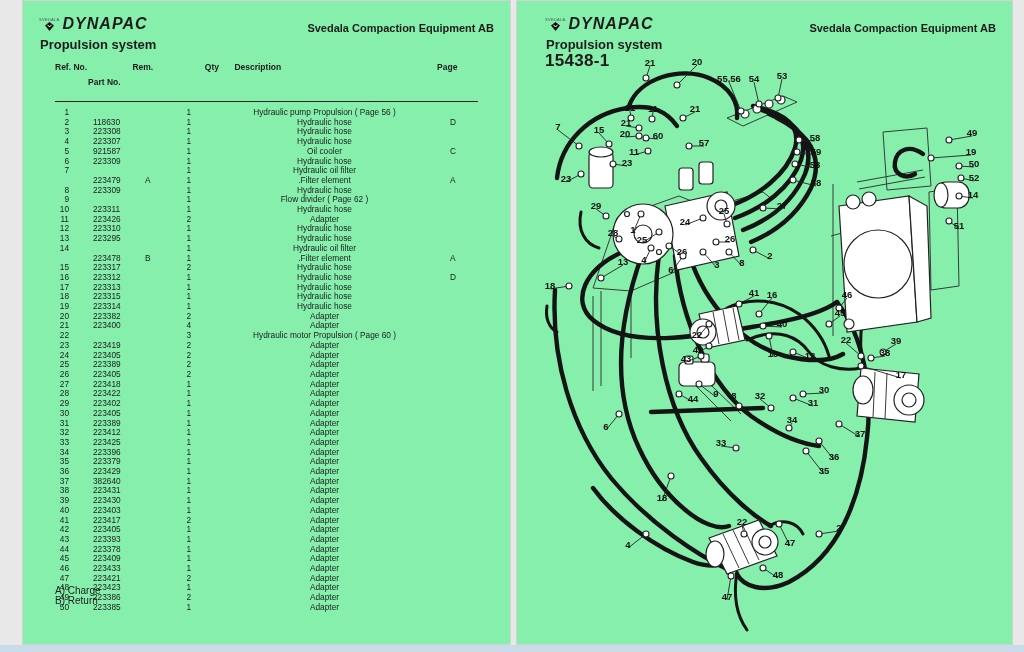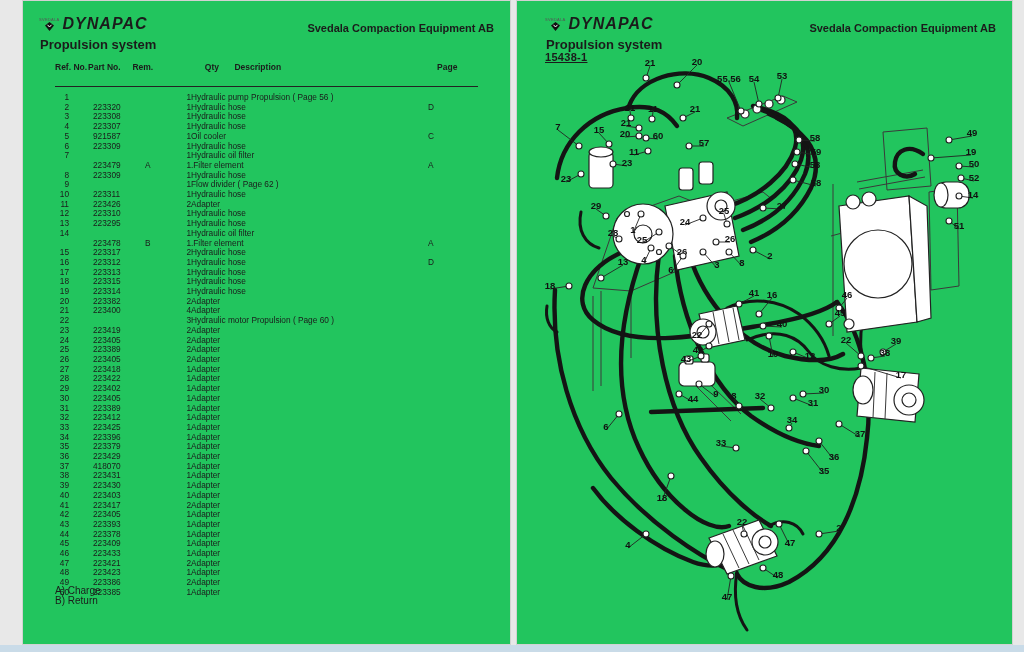--- a/index.html
+++ b/index.html
@@ -6,52 +6,52 @@
   body{
     width:1024px;height:652px;
     background:#e8e8e8;
     font-family:"Liberation Sans",sans-serif;
     color:#1b1b1b;
     position:relative;
     overflow:hidden;
   }
   .page{
     position:absolute;top:0;height:645px;
-    background:#22c55e;
+    background:#86efac;
     border:1px solid #d2d2d2;
     box-sizing:border-box;
   }
   #left-page{left:22px;width:489px;}
   #right-page{left:516px;width:497px;}
   #bottom-strip{
     position:absolute;left:0;top:645px;width:1024px;height:7px;
   }
   
   .brandline{position:absolute;left:16px;top:16px;display:flex;align-items:flex-end;}
   .logo-mark{display:flex;flex-direction:column;align-items:center;margin-right:3px;}
   .logo-mark .mark-text{font-size:4px;letter-spacing:.3px;color:#555;line-height:4px;}
   .logo-mark svg{display:block;}
   .brand-name{font-style:italic;font-weight:bold;font-size:16px;letter-spacing:1px;line-height:14px;}
   .subtitle{position:absolute;left:17px;top:36px;font-weight:bold;font-size:13px;}
   .company{position:absolute;right:16px;top:21px;font-weight:bold;font-size:11px;}
-  .doc-number{position:absolute;left:28px;top:50px;font-weight:bold;font-size:11px;letter-spacing:.3px;text-decoration:underline;}
+  .doc-number{position:absolute;left:28px;top:50px;font-weight:bold;font-size:17px;letter-spacing:.3px;}
 
   
   #parts-table{position:absolute;left:32px;top:61px;width:423px;font-size:8.3px;}
   #table-header{display:flex;font-weight:bold;font-size:8.5px;border-bottom:1.6px solid #222;
     padding-bottom:14px;white-space:nowrap;}
-  .h-ref{width:38px;} .h-part{width:51px;} .h-rem{width:28px;} .h-qty{width:34px;margin-left:48px;}
+  .h-ref{width:38px;} .h-part{width:51px;margin-top:15px;} .h-rem{width:28px;} .h-qty{width:34px;margin-left:48px;}
   .h-desc{width:233px;} .h-code{width:47px;}
   #table-rows{margin-top:6px;}
   .trow{display:flex;line-height:9.7px;white-space:nowrap;}
   .c-ref{width:14px;text-align:right;}
   .c-part{width:52px;margin-left:24px;}
   .c-rem{width:20px;}
   .c-qty{width:26px;text-align:right;}
-  .c-desc{width:223px;overflow:hidden;}
+  .c-desc{width:223px;margin-left:22px;overflow:hidden;text-align:center;}
   .c-code{width:42px;text-align:left;padding-left:14px;box-sizing:border-box;}
   #footnotes{position:absolute;left:32px;top:585px;font-size:10px;line-height:10px;}
 
   
   #diagram-svg{position:absolute;left:14px;top:55px;}
   .hose{fill:none;stroke:#141414;stroke-width:4.4;stroke-linecap:round;}
   .hose-thin{fill:none;stroke:#141414;stroke-width:3;stroke-linecap:round;}
   .frame{fill:none;stroke:#3a3a3a;stroke-width:1;}
   .frame-d{fill:none;stroke:#3a3a3a;stroke-width:1;stroke-dasharray:3 2;}
   .comp{fill:#ffffff;stroke:#222;stroke-width:1.2;}
@@ -89,21 +89,21 @@
         <div class="trow">
           <span class="c-ref">1</span>
           <span class="c-part"></span>
           <span class="c-rem"></span>
           <span class="c-qty">1</span>
           <span class="c-desc">Hydraulic pump Propulsion ( Page 56 )</span>
           <span class="c-code"></span>
         </div>
         <div class="trow">
           <span class="c-ref">2</span>
-          <span class="c-part">223320</span>
+          <span class="c-part">118630</span>
           <span class="c-rem"></span>
           <span class="c-qty">1</span>
           <span class="c-desc">Hydraulic hose</span>
           <span class="c-code">D</span>
         </div>
         <div class="trow">
           <span class="c-ref">3</span>
           <span class="c-part">223308</span>
           <span class="c-rem"></span>
           <span class="c-qty">1</span>
@@ -385,21 +385,21 @@
         <div class="trow">
           <span class="c-ref">36</span>
           <span class="c-part">223429</span>
           <span class="c-rem"></span>
           <span class="c-qty">1</span>
           <span class="c-desc">Adapter</span>
           <span class="c-code"></span>
         </div>
         <div class="trow">
           <span class="c-ref">37</span>
-          <span class="c-part">418070</span>
+          <span class="c-part">382640</span>
           <span class="c-rem"></span>
           <span class="c-qty">1</span>
           <span class="c-desc">Adapter</span>
           <span class="c-code"></span>
         </div>
         <div class="trow">
           <span class="c-ref">38</span>
           <span class="c-part">223431</span>
           <span class="c-rem"></span>
           <span class="c-qty">1</span>

